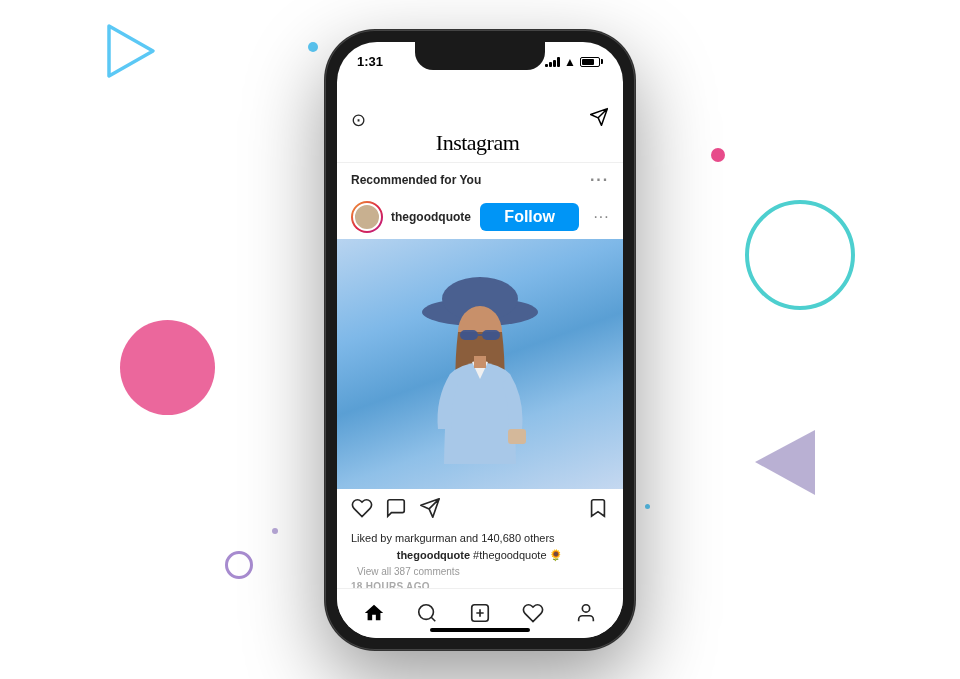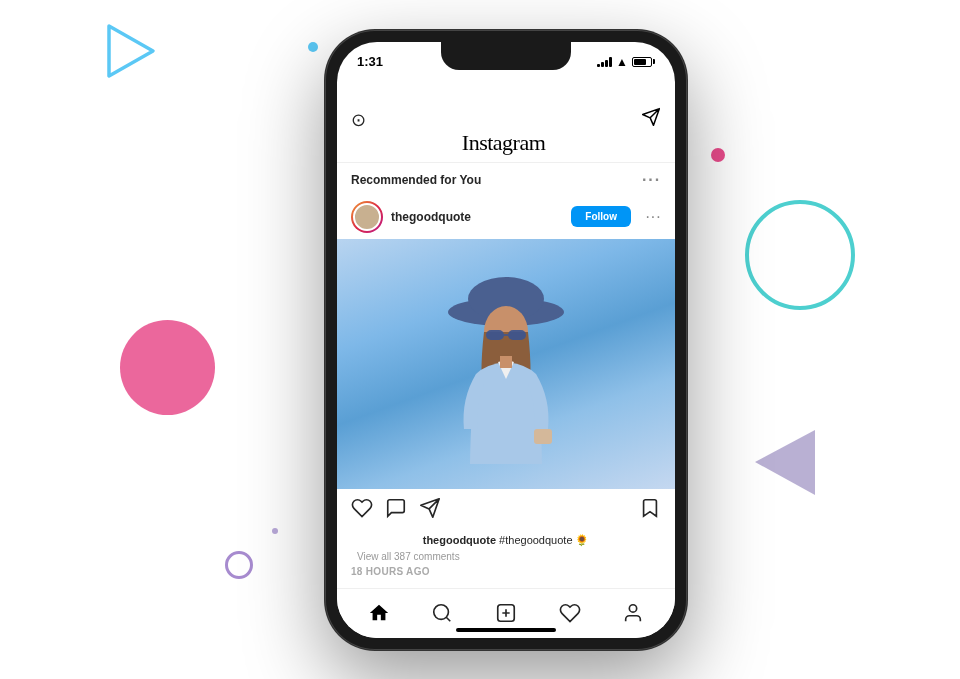--- a/index.html
+++ b/index.html
@@ -24,21 +24,21 @@
     .phone-wrapper {
       position: absolute;
       left: 50%;
       top: 50%;
       transform: translate(-50%, -50%);
       width: 310px;
       height: 620px;
     }
 
     .phone-outer {
-      width: 362px;
+      width: 310px;
       height: 620px;
       background: #1a1a1a;
       border-radius: 50px;
       padding: 12px;
       box-shadow:
         0 0 0 1px #333,
         0 30px 80px rgba(0,0,0,0.4),
         inset 0 0 0 1px #444;
       position: relative;
     }
@@ -163,22 +163,22 @@
       font-weight: 600;
       color: #262626;
       flex: 1;
     }
 
     .follow-btn {
       background: #0095f6;
       color: #fff;
       border: none;
       border-radius: 6px;
-      padding: 5px 14px;
-      font-size: 10px;
+      padding: 5px 24px;
+      font-size: 16px;
       font-weight: 600;
       cursor: pointer;
     }
 
     .post-more {
       font-size: 16px;
       color: #888;
       margin-left: 6px;
     }
 
@@ -468,20 +468,23 @@
               <path d="M22 2L11 13M22 2L15 22L11 13M11 13L2 9L22 2"></path>
             </svg>
         </span>
         <span class="action-icon-right">
           <svg width="22" height="22" viewBox="0 0 24 24" fill="none" stroke="#262626" stroke-width="1.8">
               <path d="M19 21l-7-5-7 5V5a2 2 0 0 1 2-2h10a2 2 0 0 1 2 2z"></path>
             </svg>
         </span>
       </div>
 
+      <div class="post-likes">
+        <span>Liked by markgurman and 140,680 others</span>
+      </div>
 
       <div class="post-caption">
         <strong>thegoodquote</strong>
         <span>#thegoodquote 🌻</span>
       </div>
 
       <div class="post-comments-link">View all 387 comments</div>
 
       <div class="post-time">18 HOURS AGO</div>
 

